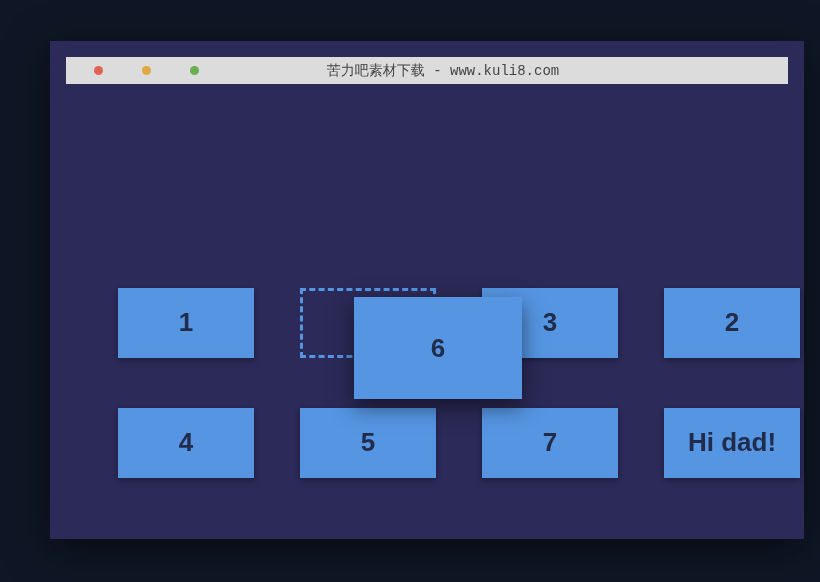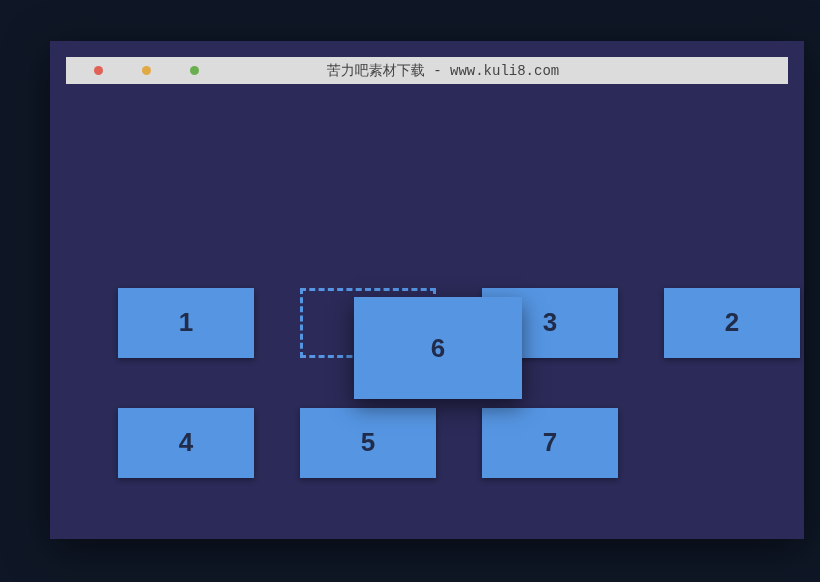--- a/index.html
+++ b/index.html
@@ -114,16 +114,17 @@
   </div>
   <div class="content">
     <div class="grid">
       <div class="card">1</div>
       <div class="card placeholder"></div>
       <div class="card">3</div>
       <div class="card">2</div>
       <div class="card">4</div>
       <div class="card">5</div>
       <div class="card">7</div>
+      <div class="card">Hi dad!</div>
     </div>
     <div class="dragging">6</div>
   </div>
 </div>
 
 </body></html>

